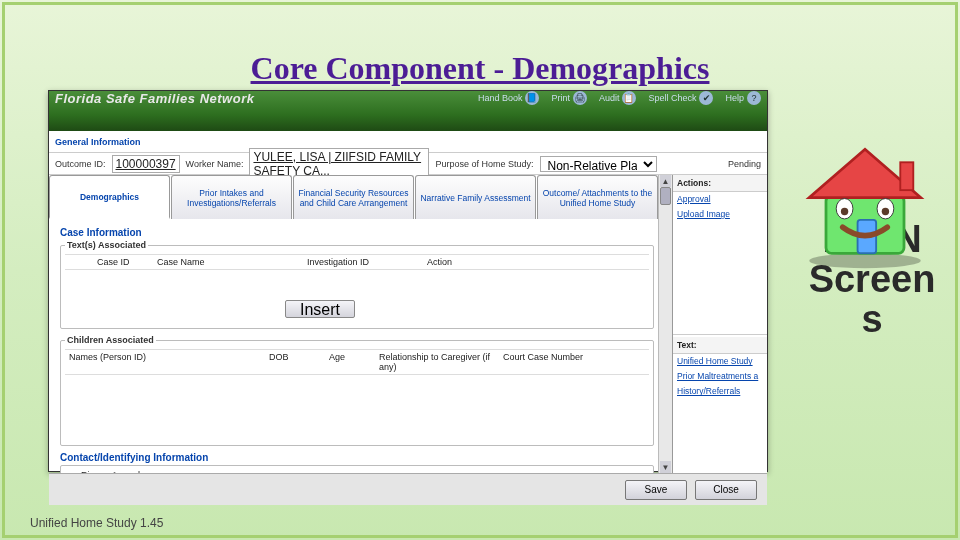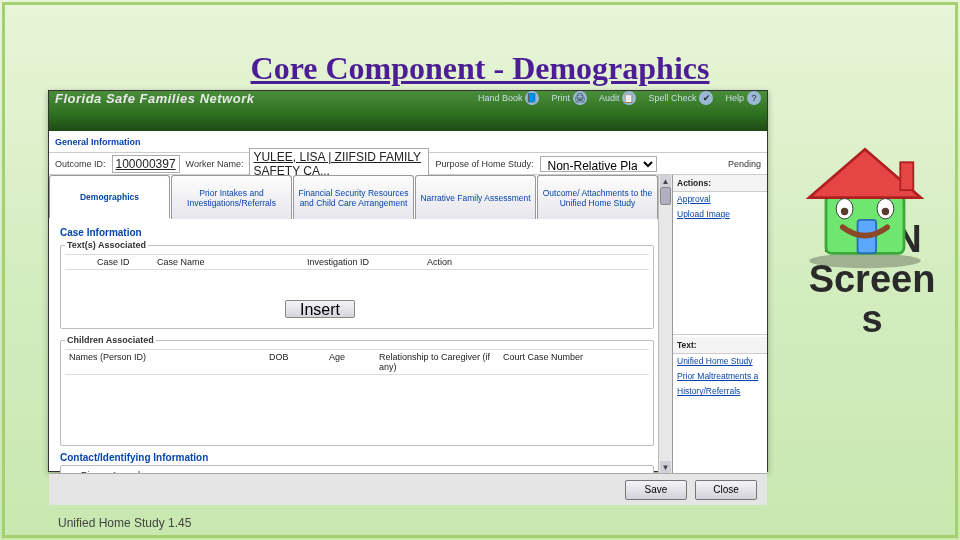--- a/index.html
+++ b/index.html
@@ -132,21 +132,21 @@
     position: absolute; left: 792px; top: 220px; width: 160px;
     font-family: Arial, sans-serif; font-size: 38px; font-weight: bold;
     color: #2a2a2a; text-align: center; line-height: 1.05;
   }
   .house {
     position: absolute; left: 790px; top: 140px; width: 150px; height: 130px;
     z-index: 2;
   }
   .footer-text {
     position: absolute; left: 30px; bottom: 10px;
-    font-size: 12px; color: #444; margin-left: 28px;
+    font-size: 12px; color: #444;
   }
   .sub-name { padding-left: 14px; position: relative; font-size:9px;}
   .sub-name::before { content: "▸"; position:absolute; left:2px; font-size:8px;}
 </style>
 </head>
 <body>
 
 <div class="slide-border"></div>
 
 <div class="title">Core Component - Demographics</div>

